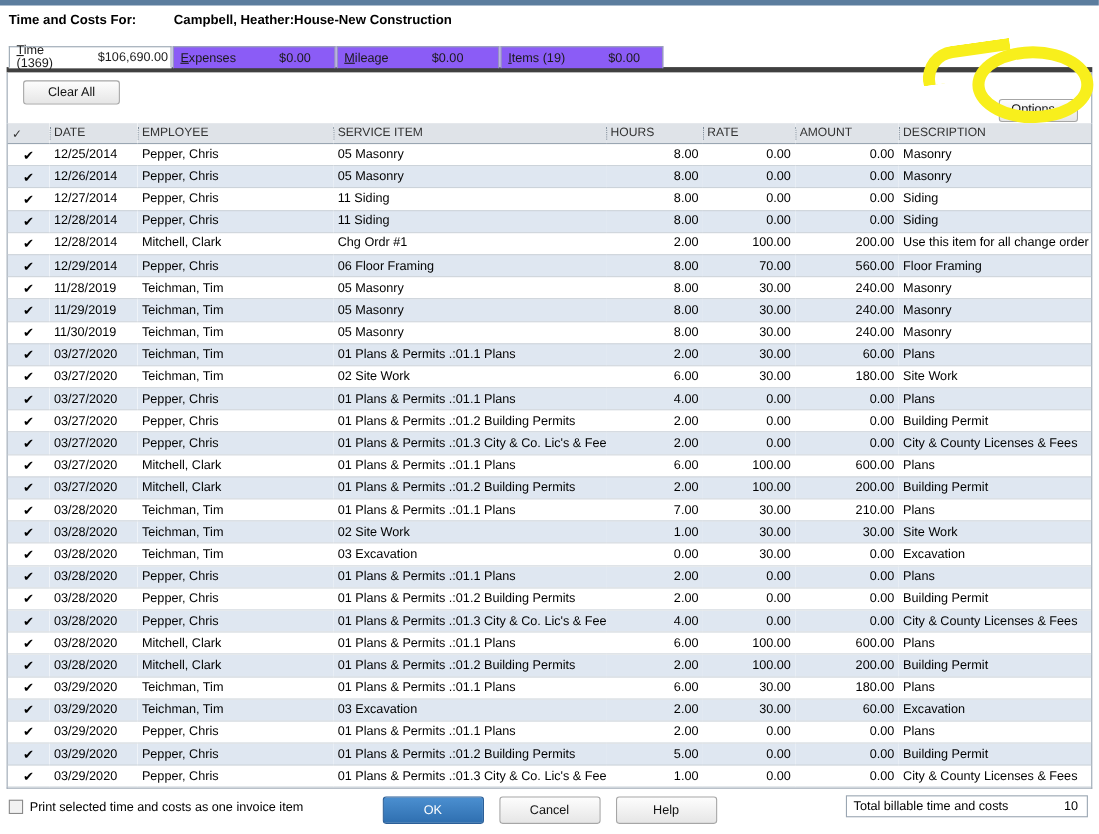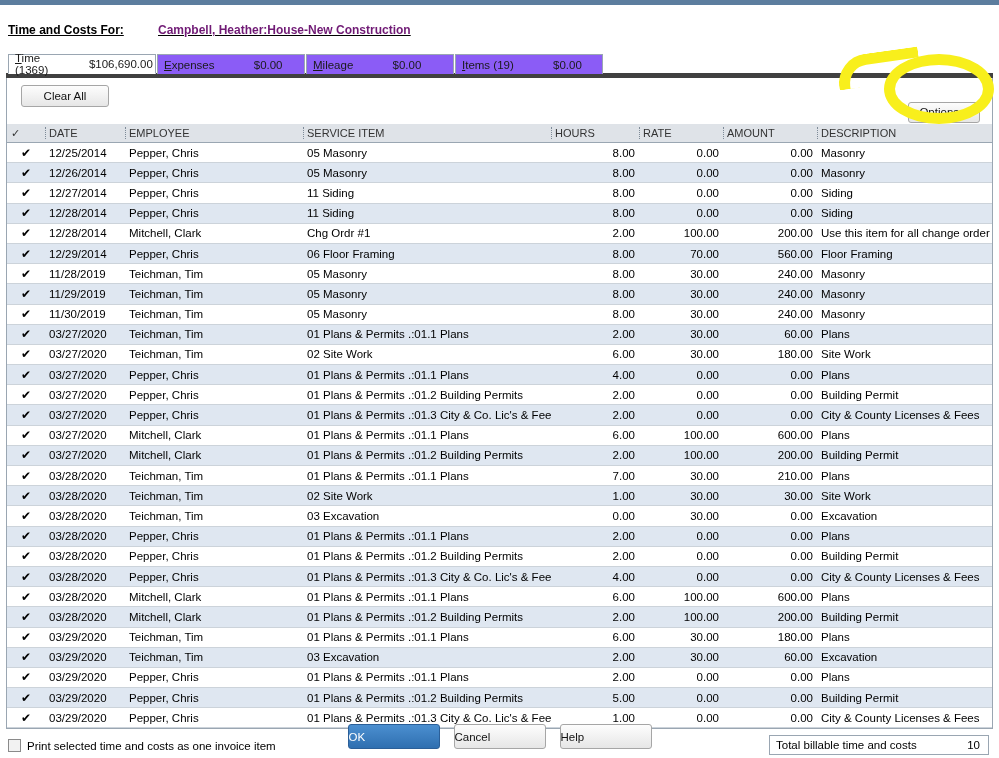--- a/index.html
+++ b/index.html
@@ -17,32 +17,31 @@
     position: relative;
   }
   .topbar {
     height: 5px;
     background: #5c7d9e;
     width: 100%;
   }
   .header-row {
     display: flex;
     align-items: center;
-    padding: 18px 0 4px 8px;
+    padding: 6px 0 4px 8px;
     font-size: 12px;
-    text-decoration: underline;
   }
   .header-label {
     font-weight: bold;
     color: #000;
     width: 140px;
   }
   .header-value {
     font-weight: bold;
-    color: #701a75;
+    color: #000000;
     margin-left: 10px;
   }
   .panel {
     position: relative;
     margin: 10px 6px 0 6px;
   }
   .tabstrip {
     display: flex;
     align-items: flex-end;
     height: 22px;
@@ -254,21 +253,21 @@
     left: 0;
     right: 0;
     top: 724px;
     display: flex;
     justify-content: center;
     gap: 14px;
   }
   .btn-wide {
     width: 92px;
     height: 25px;
-    text-align: left;
+    text-align: center;
     line-height: 16px;
     padding: 4px 0;
     box-sizing: border-box;
   }
   .btn-primary {
     background: linear-gradient(#4b8fd0, #2f6fb0);
     border: 1px solid #2b5f98;
     color: #ffffff;
   }
 </style>

